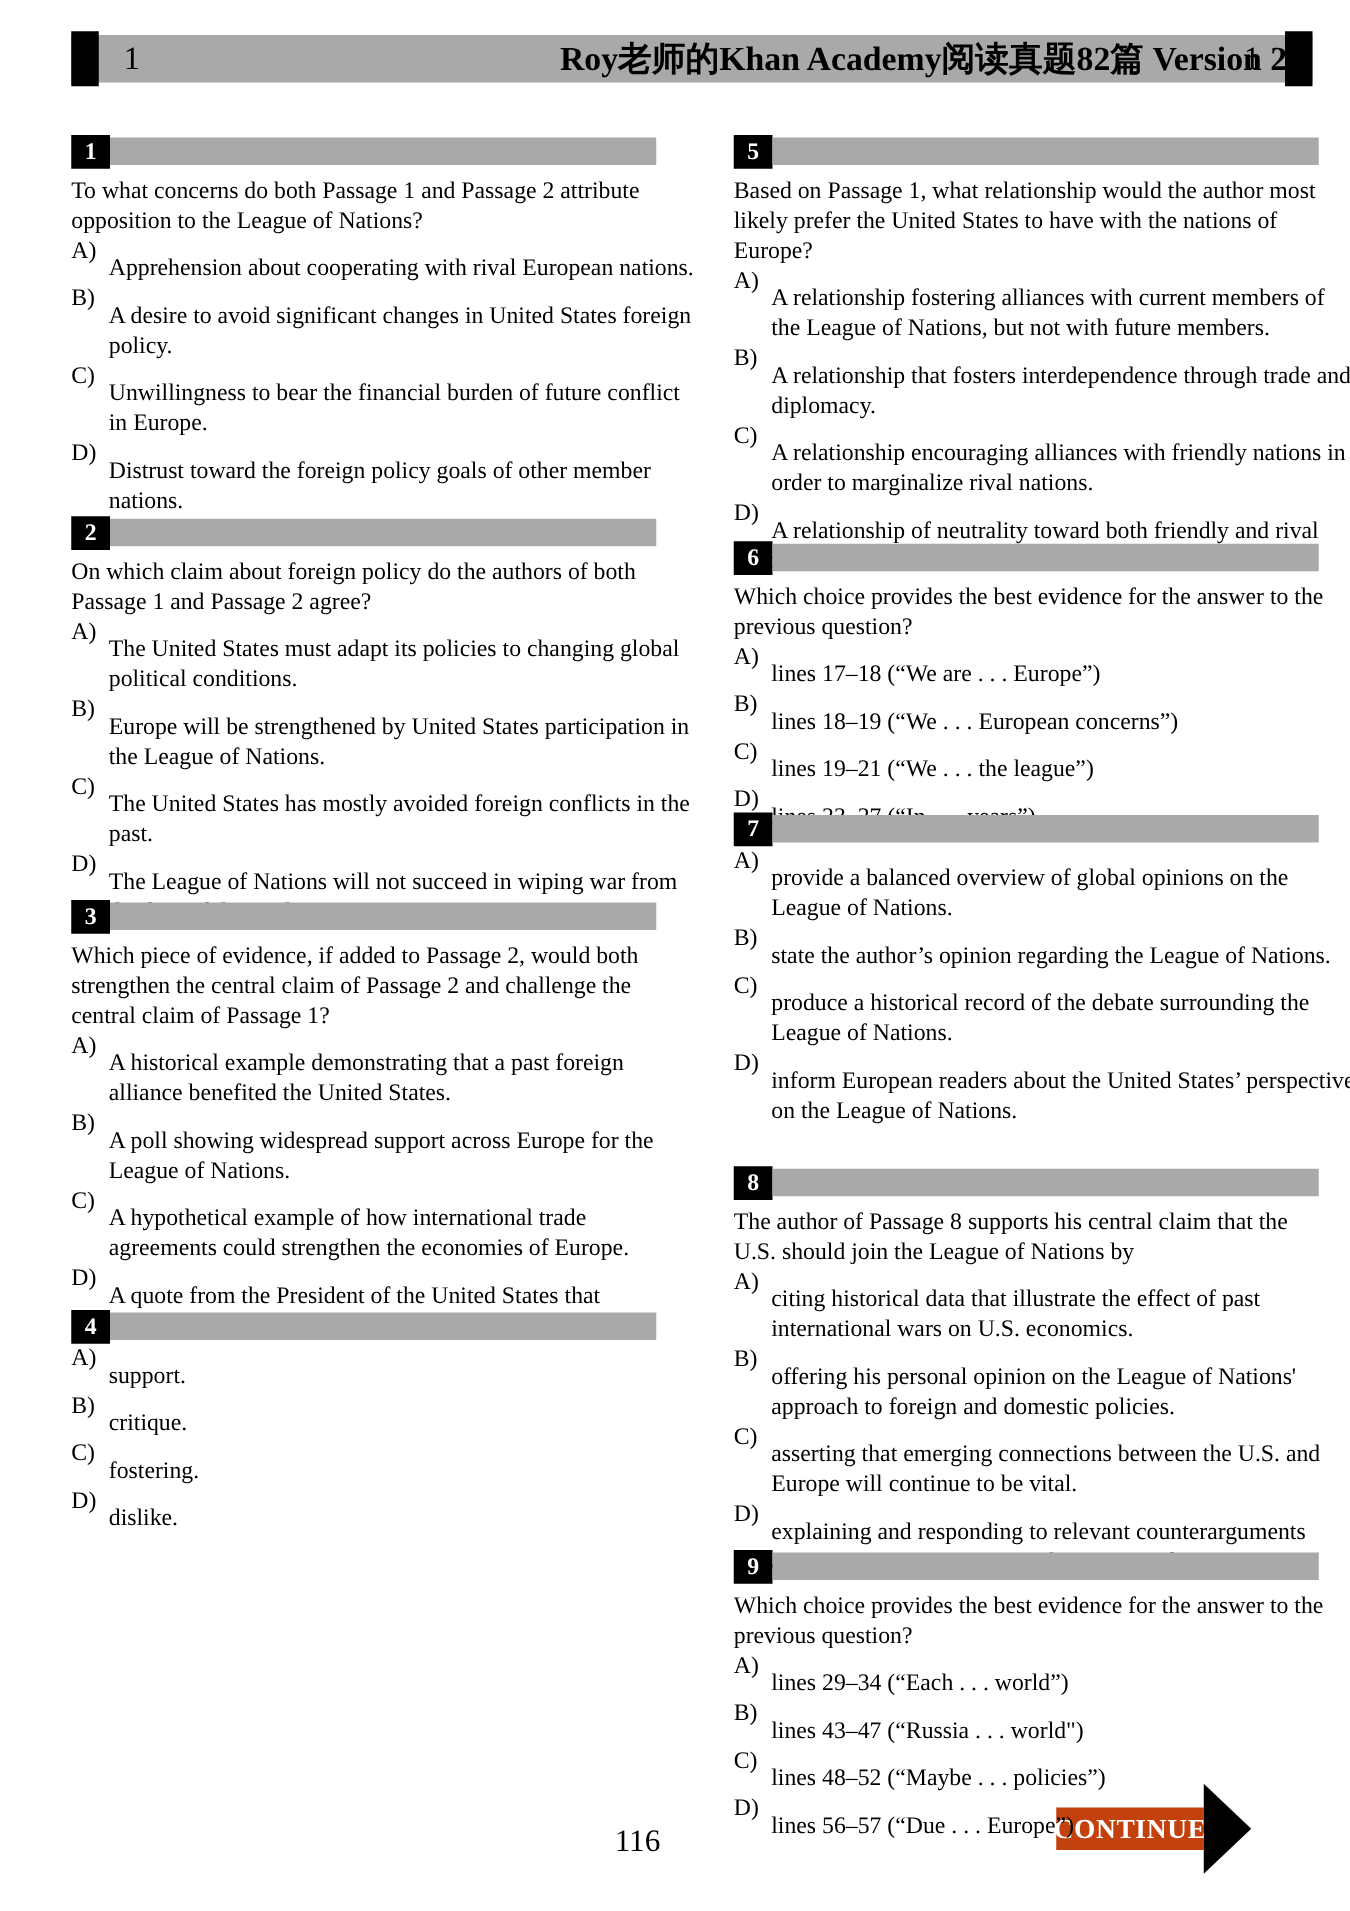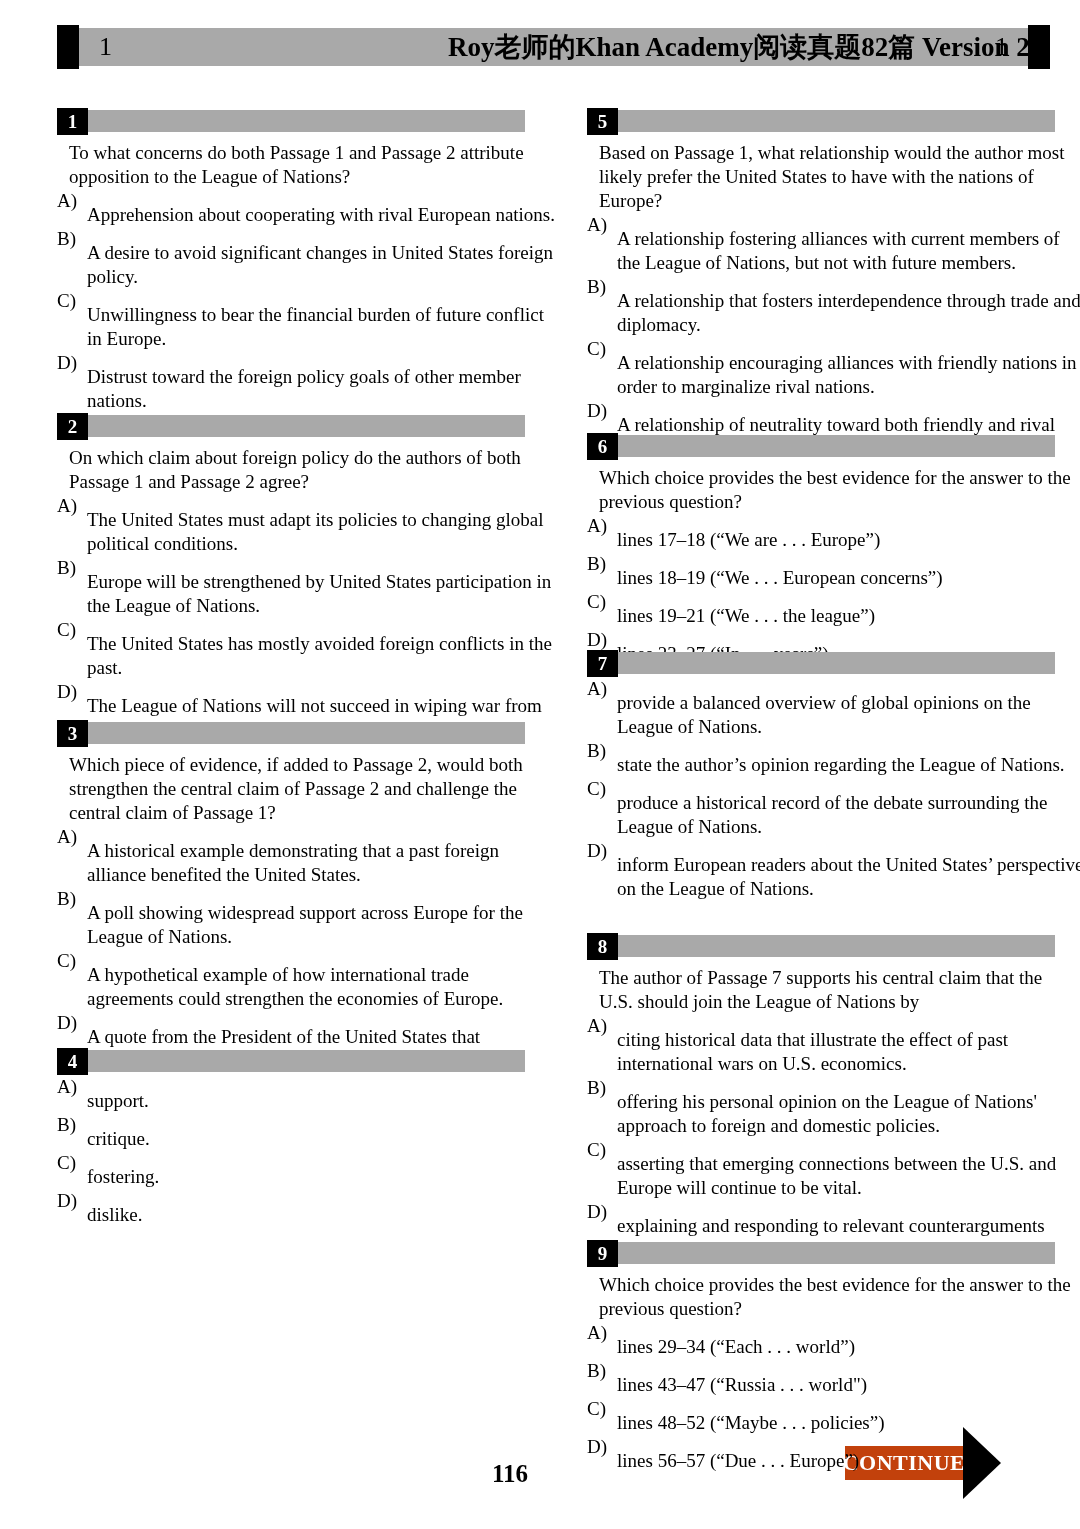--- a/index.html
+++ b/index.html
@@ -22,28 +22,28 @@
     text-align:right; font-weight:bold; font-size:27px;
   }
   
   .question { position:absolute; width:500px; }
   .q-row { display:flex; width:468px; height:27px; }
   .q-num {
     width:31px; height:27px; background:#000; color:#fff;
     font-weight:bold; font-size:19px; line-height:27px; text-align:center; flex:none;
   }
   .q-bar { flex:1; height:22px; margin-top:2px; background:#a9a9a9; }
-  .stem { width:476px; font-size:19px; line-height:24px; margin-top:6px;margin-left:12px; }
+  .stem { width:476px; font-size:19px; line-height:24px; margin-top:6px; }
   .option { display:flex; width:500px; font-size:19px; line-height:24px; }
   .letter { width:30px; flex:none; }
   .otext { width:470px; flex:none;margin-top:14px; }
   
   .page-num {
     position:absolute; left:440px; top:1460px; width:140px;
-    text-align:center; font-size:25px; font-weight:bold;
+    text-align:center; font-size:25px; font-weight:normal;
   }
   .continue { position:absolute; left:845px; top:1446px; width:155px; height:34px; cursor:pointer; }
   .continue-body {
     position:absolute; left:0; top:0; width:118px; height:34px; background:#c2410c;
     color:#fff; font-weight:bold; font-size:22px; letter-spacing:0.5px;
     display:flex; align-items:center; justify-content:center;
   }
   .continue-head {
     position:absolute; left:118px; top:50%; transform:translateY(-50%);
     width:0; height:0;
@@ -237,21 +237,21 @@
       <div class="option">
         <span class="letter">D)</span>
         <span class="otext">inform European readers about the United States’ perspective on the League of Nations.</span>
       </div>
     </div>
     <div class="question" style="left: 587px; top: 933px;">
       <div class="q-row">
         <div class="q-num">8</div>
         <div class="q-bar"></div>
       </div>
-      <div class="stem">The author of Passage 7 supports his central claim that the U.S. should join the League of Nations by</div>
+      <div class="stem">The author of Passage 8 supports his central claim that the U.S. should join the League of Nations by</div>
 
     <div class="option">
         <span class="letter">A)</span>
         <span class="otext">citing historical data that illustrate the effect of past international wars on U.S. economics.</span>
       </div>
       <div class="option">
         <span class="letter">B)</span>
         <span class="otext">offering his personal opinion on the League of Nations' approach to foreign and domestic policies.</span>
       </div>
       <div class="option">

